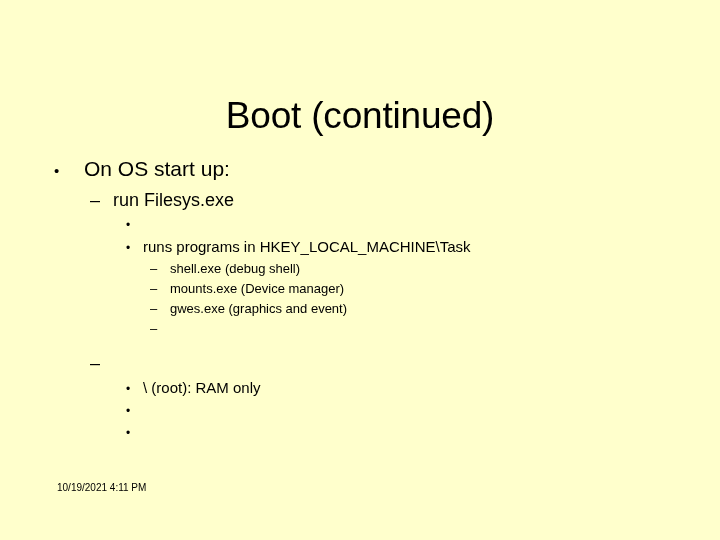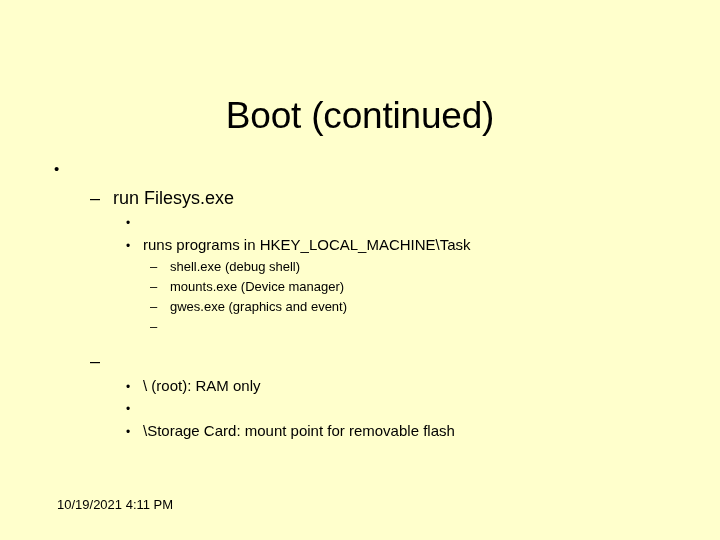--- a/index.html
+++ b/index.html
@@ -102,38 +102,39 @@
   }
 
   .gap-before {
     margin-top: 11px;
   }
 
   
   .footer-date {
     position: absolute;
     left: 57px;
-    top: 498px;
-    font-size: 13px;
+    top: 481px;
+    font-size: 10px;
     line-height: 14px;
     color: #000000;
     white-space: nowrap;
   }
 </style>
 </head>
 <body>
 
 <div class="slide">
 
   <h1 class="slide-title">Boot (continued)</h1>
 
   <div class="body-block">
 
     <div class="line lvl1">
       <span class="marker">•</span>
+      <span class="txt">On OS start up:</span>
     </div>
 
     <div class="line lvl2">
       <span class="marker">–</span>
       <span class="txt">run Filesys.exe</span>
     </div>
 
     <div class="line lvl3">
       <span class="marker">•</span>
     </div>
@@ -170,20 +171,19 @@
       <span class="marker">•</span>
       <span class="txt">\ (root):  RAM only</span>
     </div>
 
     <div class="line lvl3">
       <span class="marker">•</span>
     </div>
 
     <div class="line lvl3">
       <span class="marker">•</span>
-      <span class="txt">\Storage Card:  mount point for removable flash</span>
     </div>
 
   </div>
 
   <div class="footer-date">10/19/2021 4:11 PM</div>
 
 </div>
 
 </body></html>

